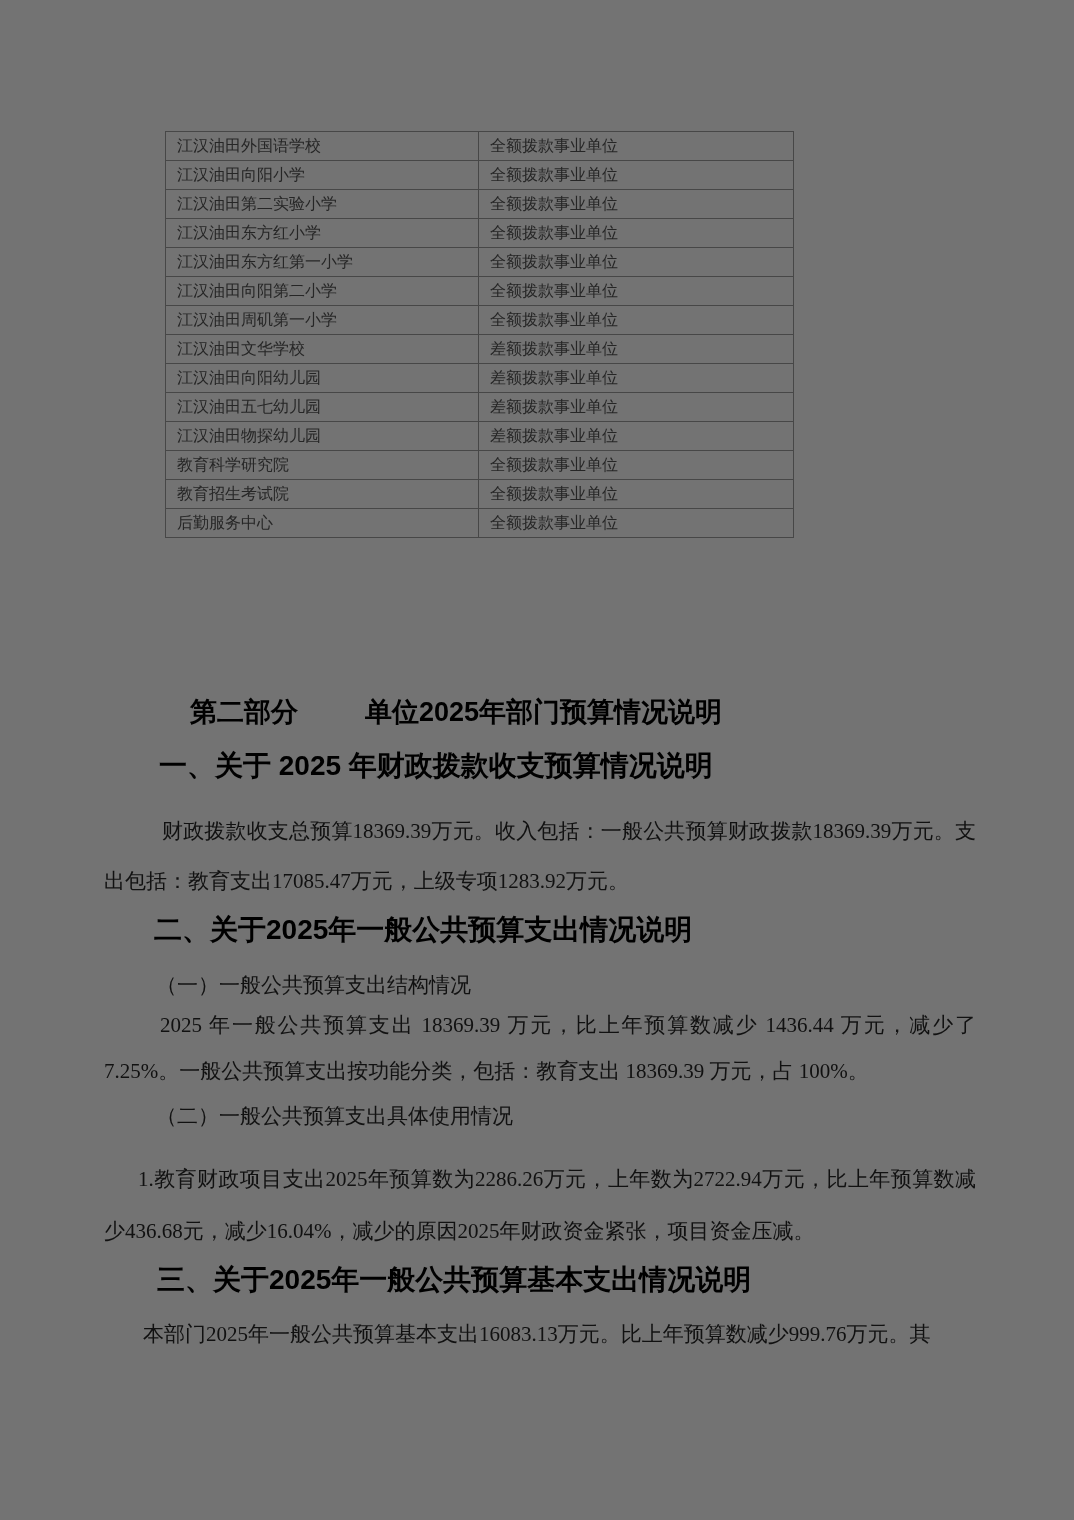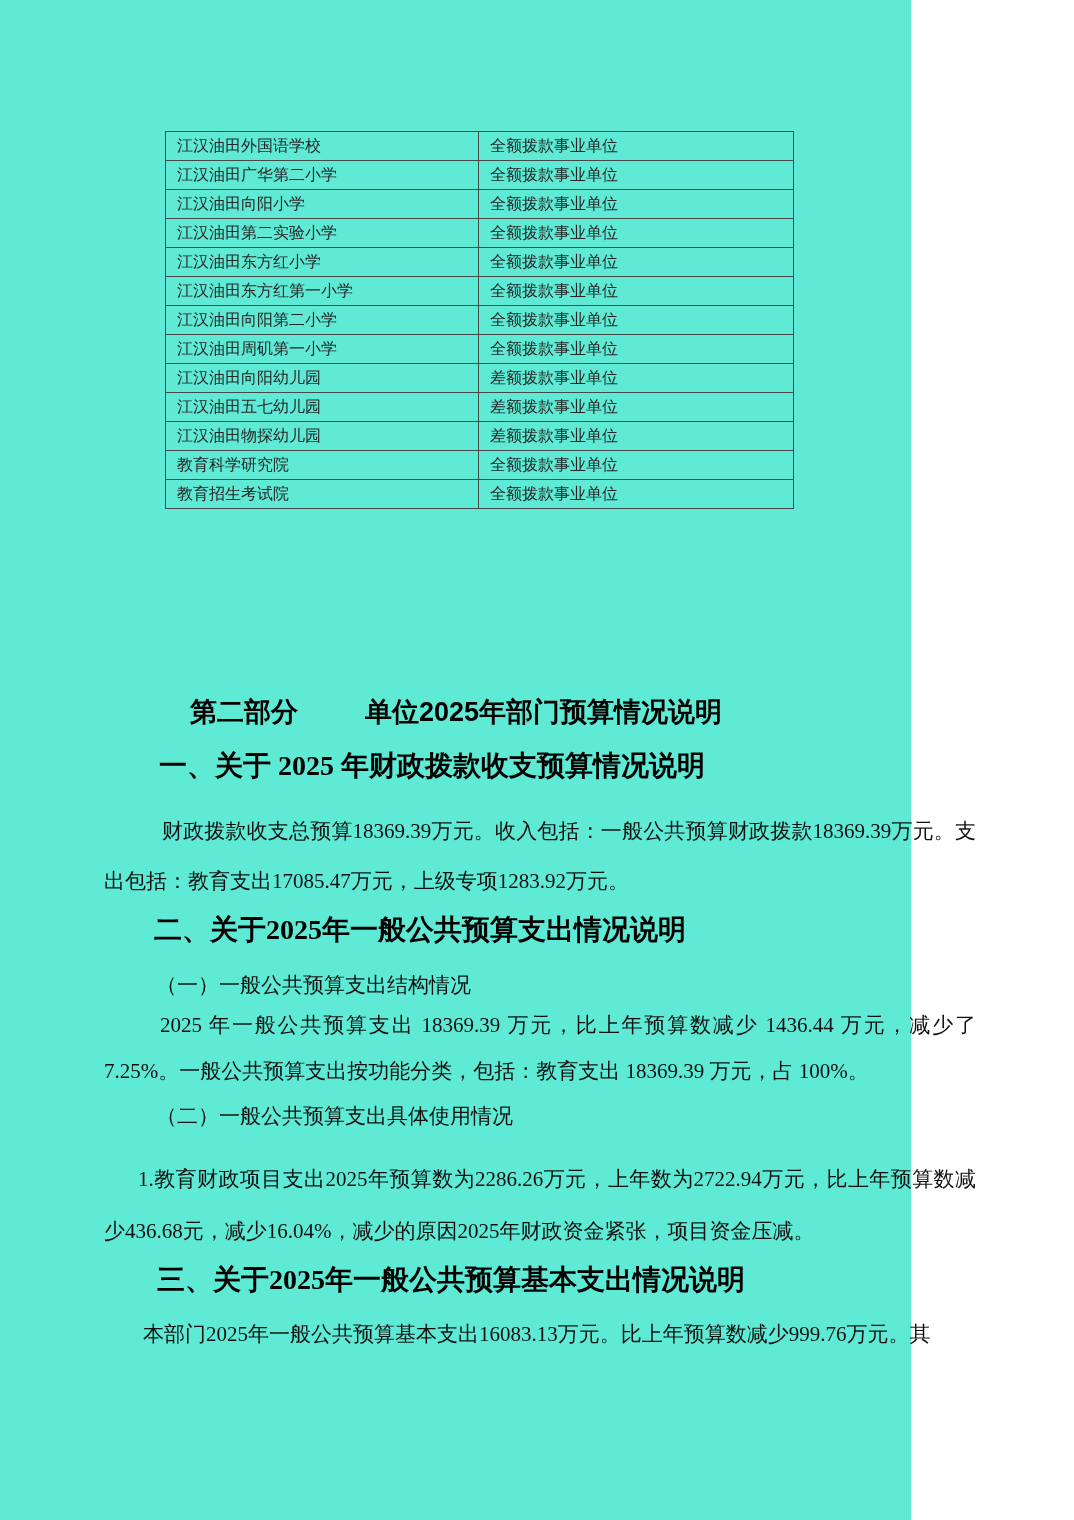--- a/index.html
+++ b/index.html
@@ -1,20 +1,20 @@
 <!DOCTYPE html>
 <html><head>
 <meta charset="utf-8">
 <style>
   html,body{margin:0;padding:0;background:#ffffff;}
   .page{
     position:relative;
-    width:911px;
+    width:1074px;
     height:1520px;
-    background:#5eead4;
+    background:#737373;
     font-family:"Liberation Serif","DejaVu Serif",serif;
     color:#1a1a1a;
   }
   
   .unit-table{
     position:absolute;
     left:165px;
     top:131px;
     width:629px;
     border-collapse:collapse;
@@ -40,21 +40,21 @@
     font-family:"Liberation Sans","DejaVu Sans",sans-serif;
     font-weight:700;
     font-size:27px;
     line-height:34px;
     color:#000000;
     white-space:nowrap;
   }
   .part-heading .part-title{margin-left:67px;}
   .sec-heading{
     position:absolute;
-    font-family:Liberation Serif, serif;
+    font-family:Liberation Sans, sans-serif;
     font-weight:700;
     font-size:28px;
     line-height:36px;
     color:#000000;
     margin:0;
     white-space:nowrap;
     text-align:right;
   }
   .h1{left:159px;top:748px;}
   .h2{left:154px;top:912px;}
@@ -95,24 +95,20 @@
     <colgroup>
         <col class="col-name">
         <col>
       </colgroup>
     <tbody>
       <tr>
         <td>江汉油田外国语学校</td>
         <td>全额拨款事业单位</td>
       </tr>
       <tr>
-        <td>江汉油田广华第二小学</td>
-        <td>全额拨款事业单位</td>
-      </tr>
-      <tr>
         <td>江汉油田向阳小学</td>
         <td>全额拨款事业单位</td>
       </tr>
       <tr>
         <td>江汉油田第二实验小学</td>
         <td>全额拨款事业单位</td>
       </tr>
       <tr>
         <td>江汉油田东方红小学</td>
         <td>全额拨款事业单位</td>
@@ -123,37 +119,45 @@
       </tr>
       <tr>
         <td>江汉油田向阳第二小学</td>
         <td>全额拨款事业单位</td>
       </tr>
       <tr>
         <td>江汉油田周矶第一小学</td>
         <td>全额拨款事业单位</td>
       </tr>
       <tr>
+        <td>江汉油田文华学校</td>
+        <td>差额拨款事业单位</td>
+      </tr>
+      <tr>
         <td>江汉油田向阳幼儿园</td>
         <td>差额拨款事业单位</td>
       </tr>
       <tr>
         <td>江汉油田五七幼儿园</td>
         <td>差额拨款事业单位</td>
       </tr>
       <tr>
         <td>江汉油田物探幼儿园</td>
         <td>差额拨款事业单位</td>
       </tr>
       <tr>
         <td>教育科学研究院</td>
         <td>全额拨款事业单位</td>
       </tr>
       <tr>
         <td>教育招生考试院</td>
+        <td>全额拨款事业单位</td>
+      </tr>
+      <tr>
+        <td>后勤服务中心</td>
         <td>全额拨款事业单位</td>
       </tr>
     </tbody>
   </table>
 
   <div class="part-heading">
     <span>第二部分</span><span class="part-title">单位2025年部门预算情况说明</span>
   </div>
 
   <h2 class="sec-heading h1">一、关于 2025 年财政拨款收支预算情况说明</h2>

